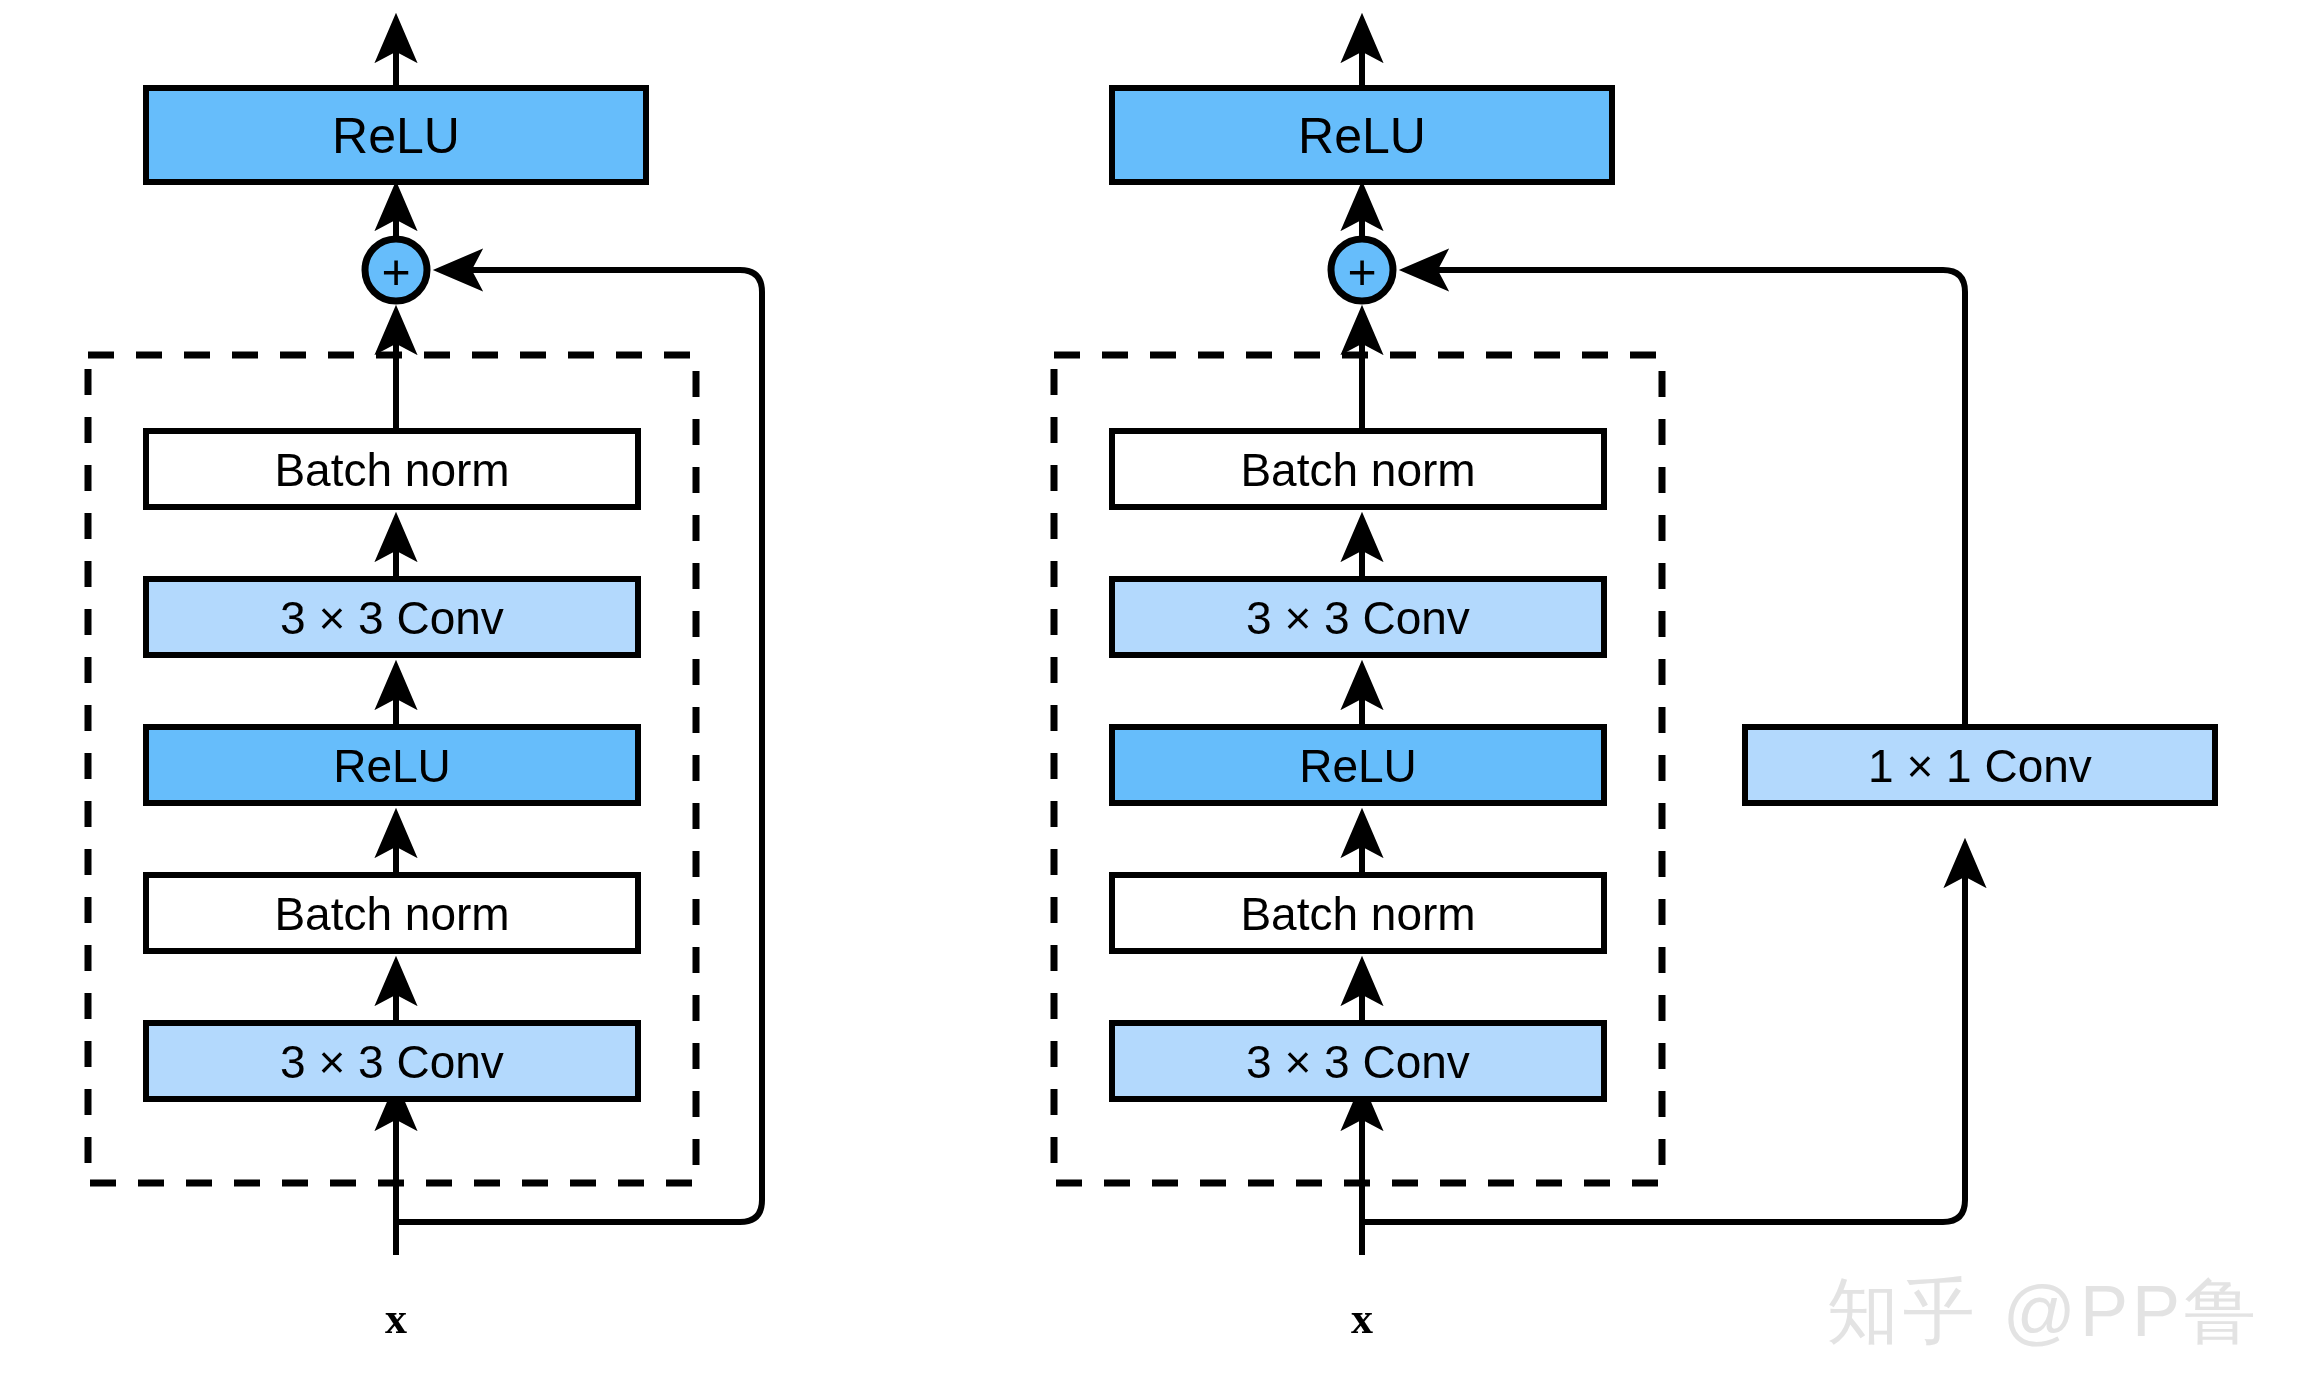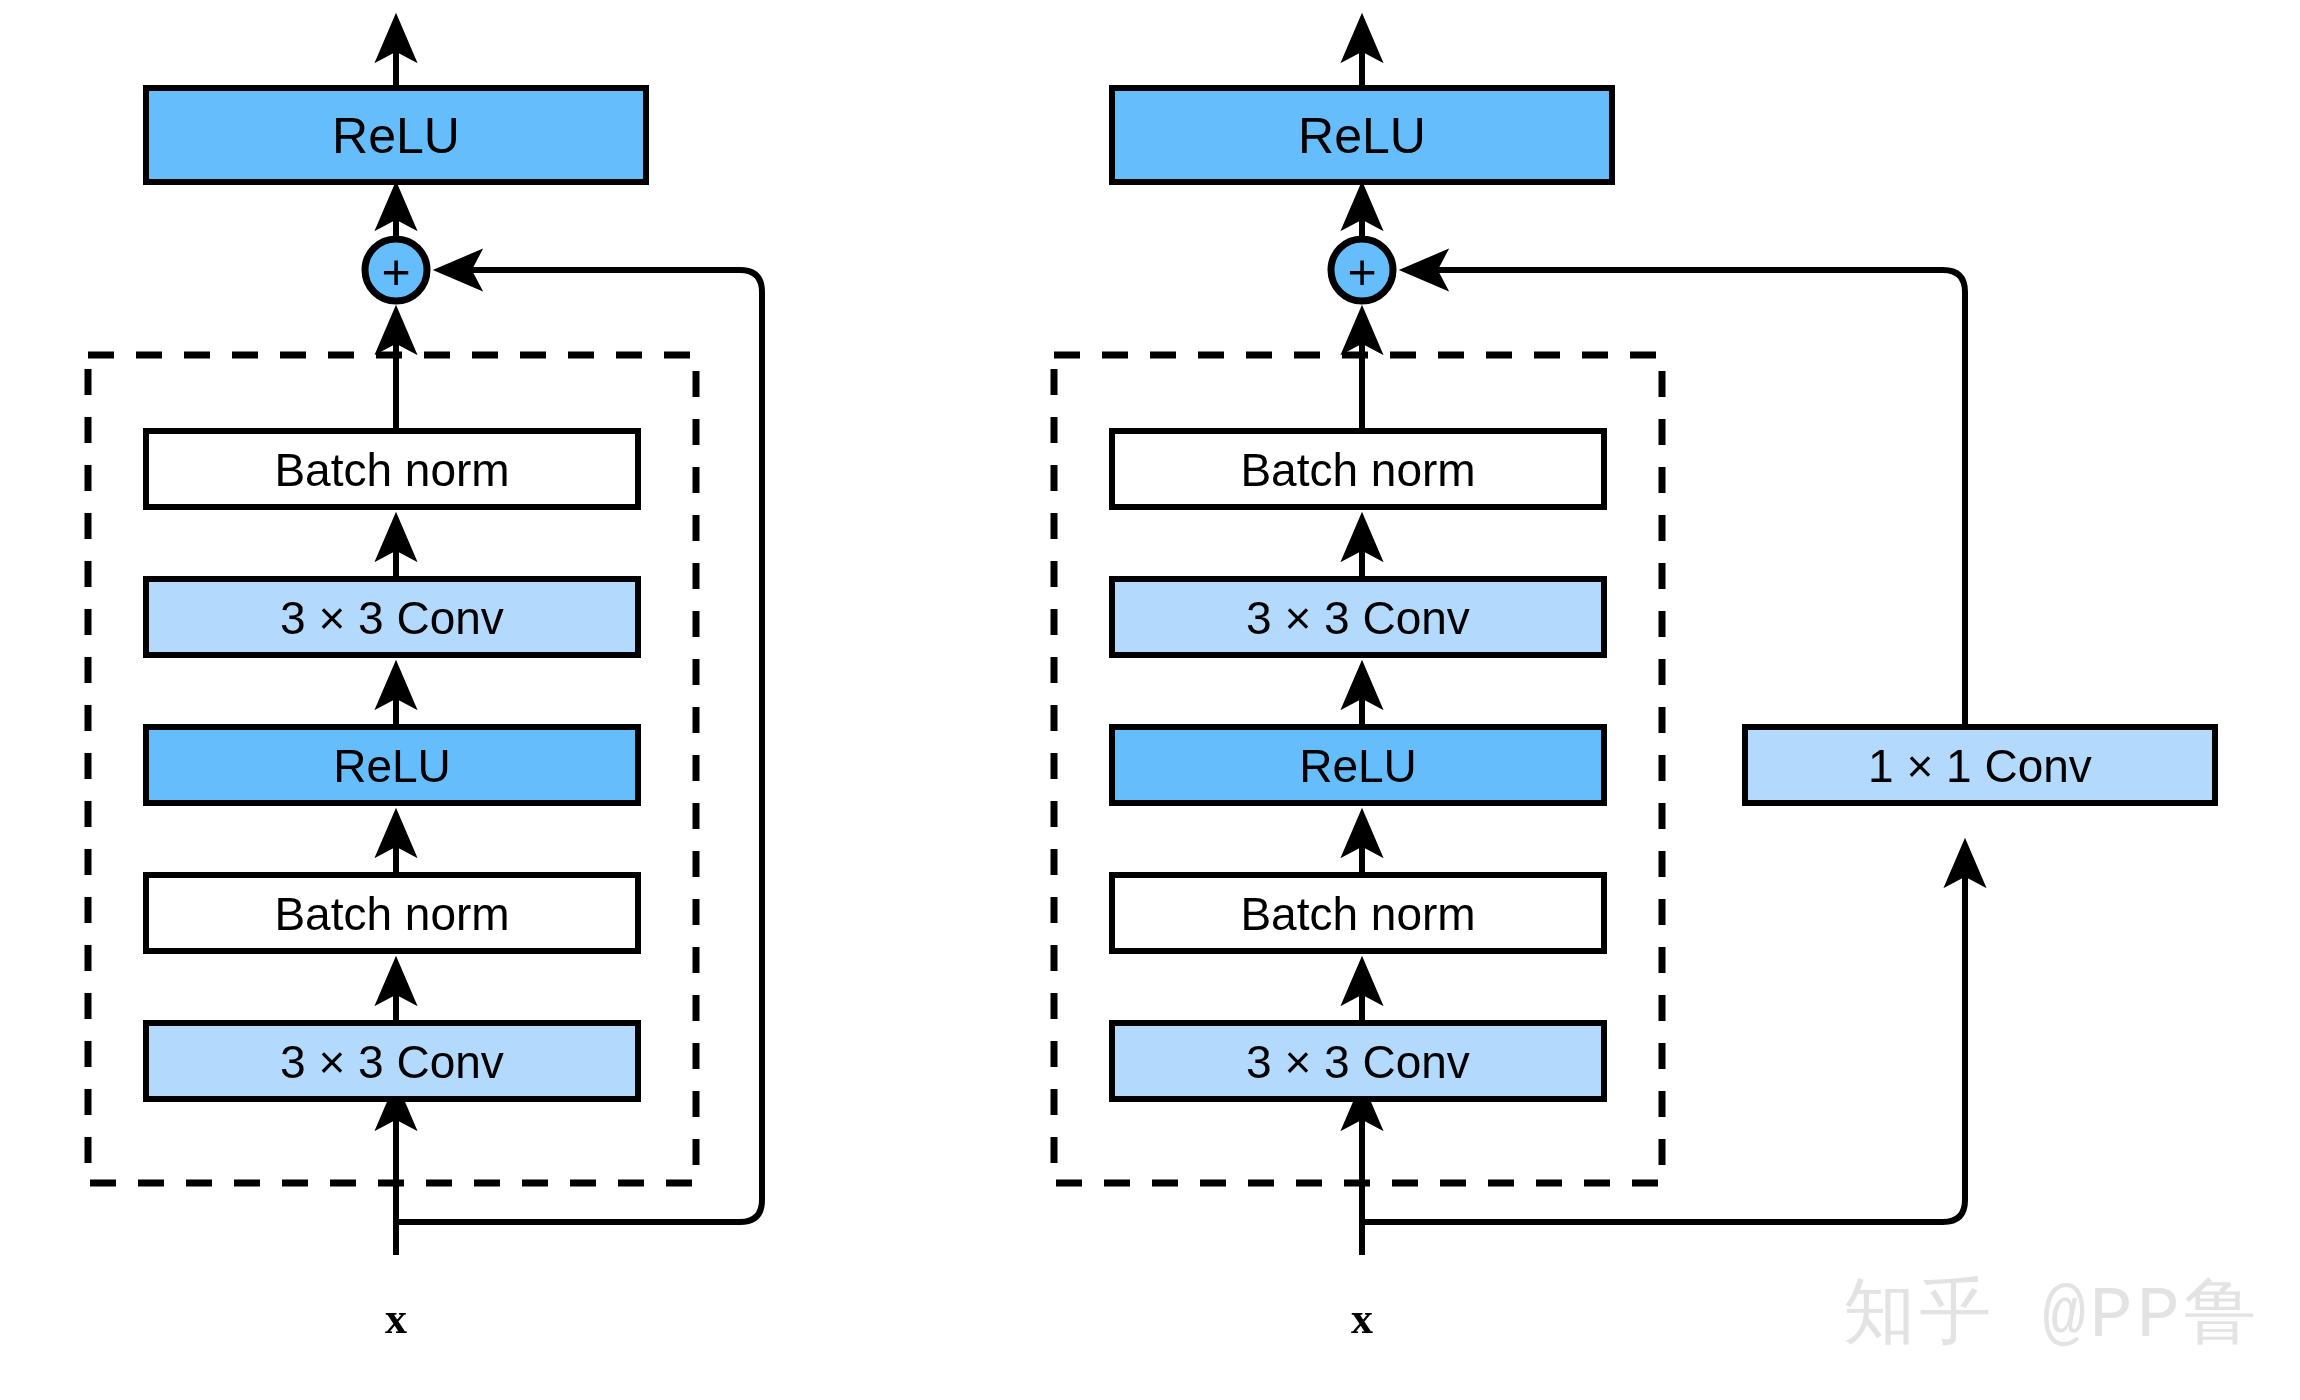--- a/index.html
+++ b/index.html
@@ -70,21 +70,21 @@
     font-weight: bold;
     font-size: 44px;
     fill: #000000;
     text-anchor: middle;
     dominant-baseline: central;
   }
   .watermark {
     position: absolute;
     right: 40px;
     bottom: 40px;
-    font-family: Liberation Mono, monospace;
+    font-family: Liberation Sans, sans-serif;
     font-size: 72px;
     color: #e3e3e3;
     letter-spacing: 4px;
     white-space: nowrap;
     user-select: none;
   }
 </style>
 </head>
 <body>
 

